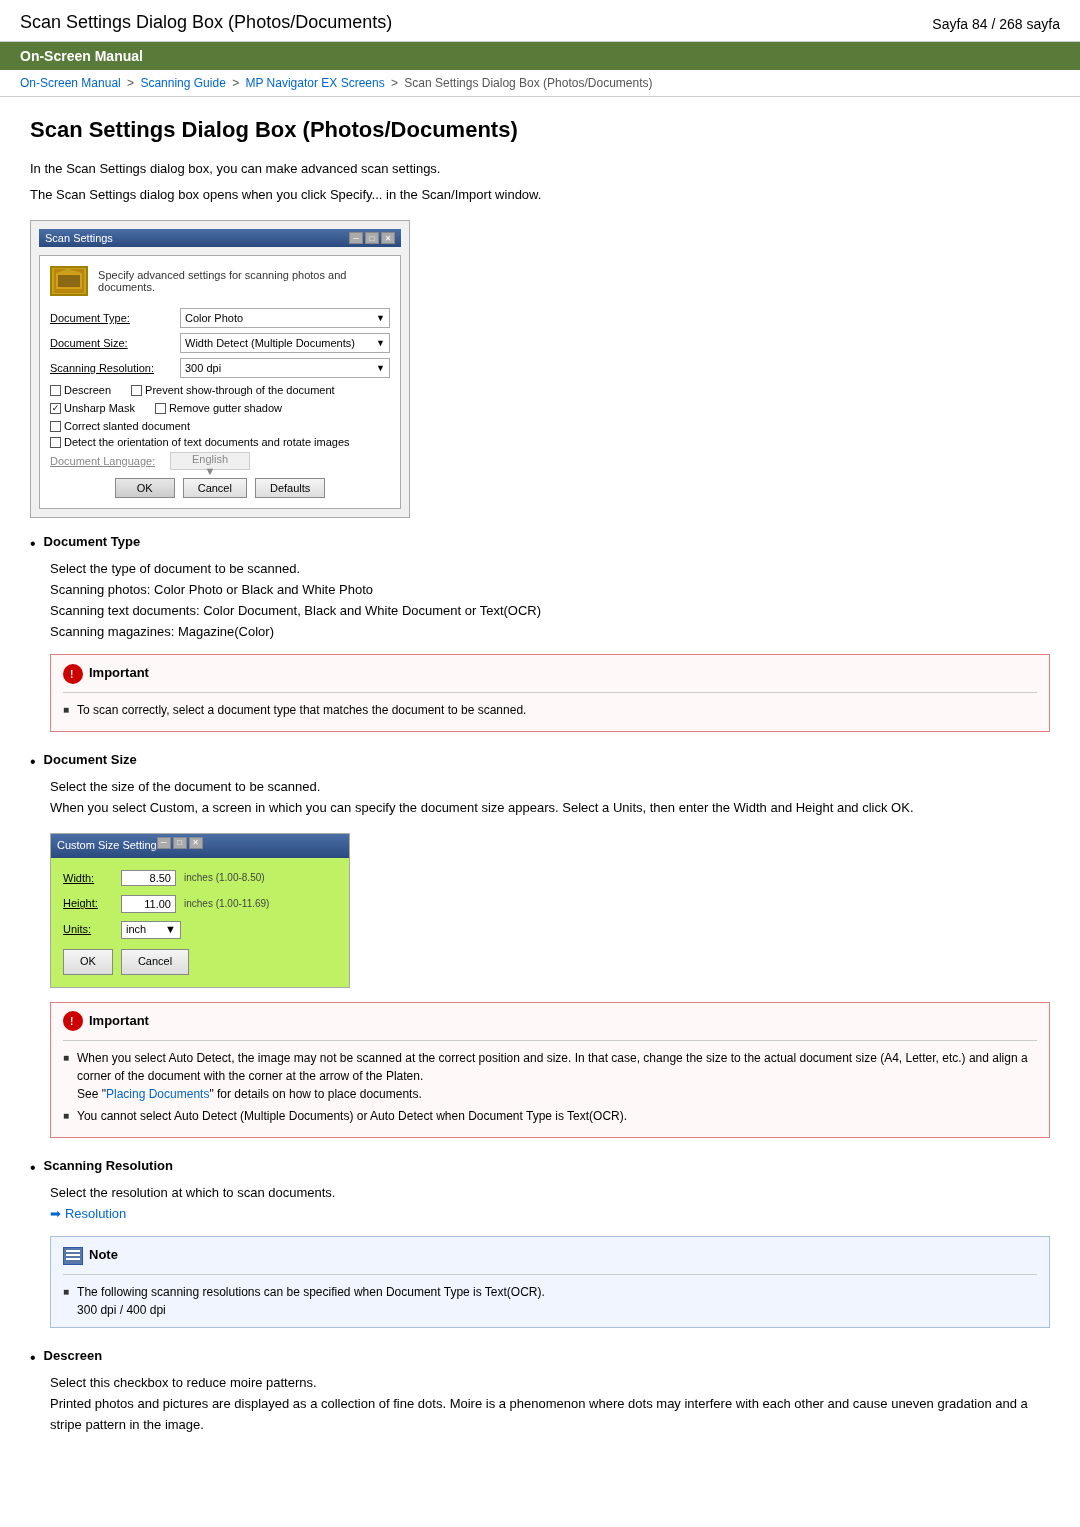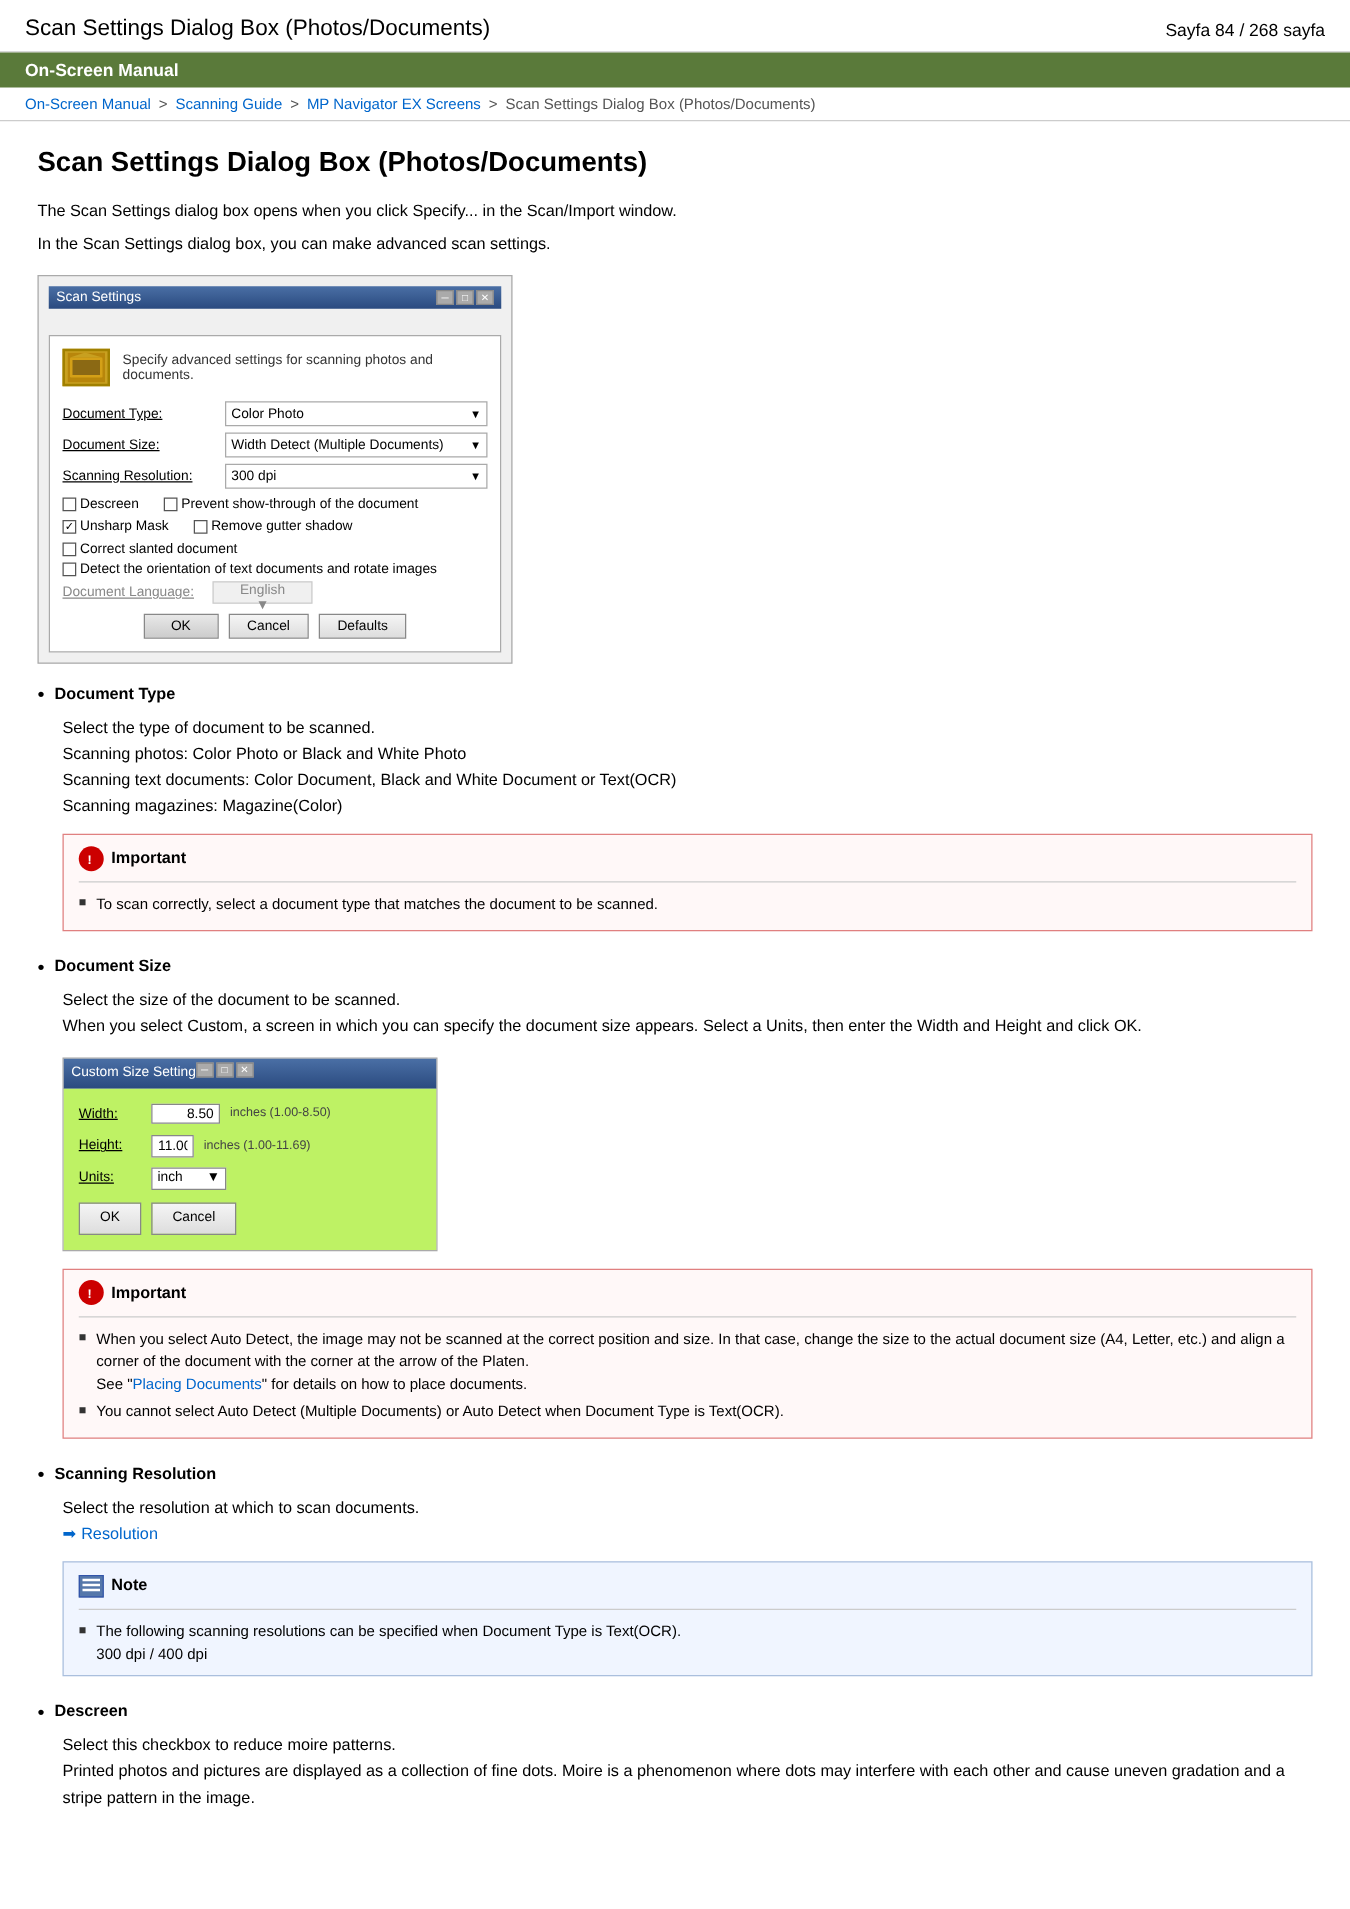--- a/index.html
+++ b/index.html
@@ -81,21 +81,21 @@
       font-size: 11px;
     }
     .dialog-titlebar {
       background: linear-gradient(to bottom, #4a6fa5, #2a4a7f);
       color: #fff;
       padding: 3px 6px;
       font-size: 11px;
       display: flex;
       justify-content: space-between;
       align-items: center;
-      margin-bottom: 21px;
+      margin-bottom: 8px;
     }
     .dialog-titlebar-controls {
       display: flex;
       gap: 2px;
     }
     .dialog-titlebar-btn {
       width: 14px;
       height: 12px;
       background: #aaa;
       border: 1px solid #888;
@@ -434,22 +434,22 @@
   <span class="sep"> &gt; </span>
   <a href="#">MP Navigator EX Screens</a>
   <span class="sep"> &gt; </span>
   <span>Scan Settings Dialog Box (Photos/Documents)</span>
 </div>
 
 <div class="main-content">
 
   <h1 class="page-title">Scan Settings Dialog Box (Photos/Documents)</h1>
 
+  <p class="intro-text">In the Scan Settings dialog box, you can make advanced scan settings.</p>
   <p class="intro-text">The Scan Settings dialog box opens when you click Specify... in the Scan/Import window.</p>
-  <p class="intro-text">In the Scan Settings dialog box, you can make advanced scan settings.</p>
 
   <div class="dialog-screenshot">
     <div class="dialog-titlebar">
       <span>Scan Settings</span>
       <div class="dialog-titlebar-controls">
         <div class="dialog-titlebar-btn">─</div>
         <div class="dialog-titlebar-btn">□</div>
         <div class="dialog-titlebar-btn">✕</div>
       </div>
     </div>
@@ -588,21 +588,21 @@
         <div class="custom-dialog-body">
 
           <div class="custom-field-row">
             <span class="custom-field-label">Width:</span>
             <input class="custom-field-input" value="8.50" readonly="" style="border: 1px solid rgb(136, 136, 136); background: rgb(255, 255, 255); font-size: 11px; padding: 0px 4px; text-align: right; width: 55px; height: 16px;">
             <span class="custom-field-hint">inches (1.00-8.50)</span>
           </div>
 
           <div class="custom-field-row">
             <span class="custom-field-label">Height:</span>
-            <input class="custom-field-input" value="11.00" readonly="" style="border: 1px solid rgb(136, 136, 136); background: rgb(255, 255, 255); font-size: 11px; padding: 0px 4px; text-align: right; width: 34px; height: 18px;">
+            <input class="custom-field-input" value="11.00" readonly="" style="border: 1px solid rgb(136, 136, 136); background: rgb(255, 255, 255); font-size: 11px; padding: 0px 4px; text-align: right; width: 55px; height: 18px;">
             <span class="custom-field-hint">inches (1.00-11.69)</span>
           </div>
 
           <div class="custom-field-row">
             <span class="custom-field-label">Units:</span>
             <div class="custom-units-select">
               <span>inch</span>
               <span>▼</span>
             </div>
           </div>

